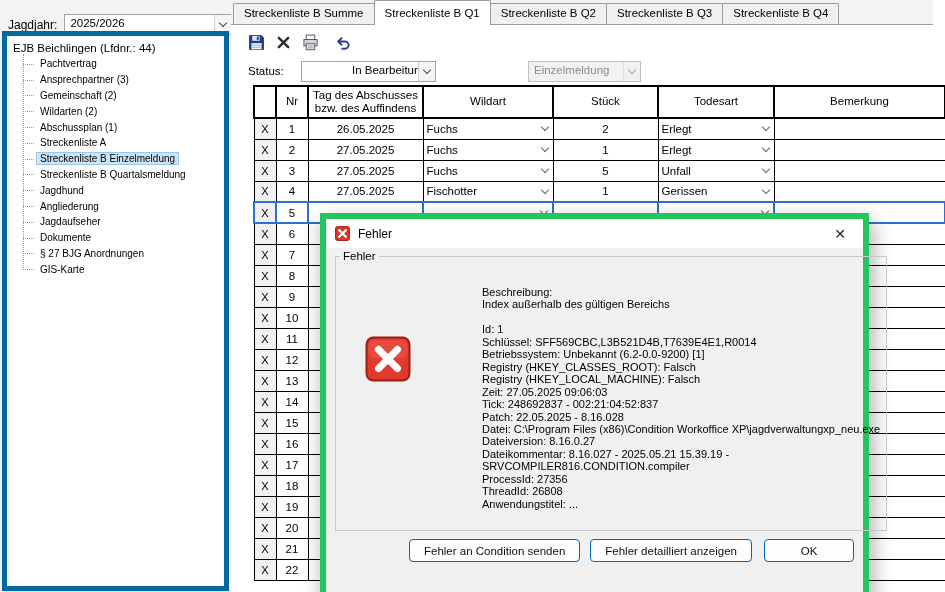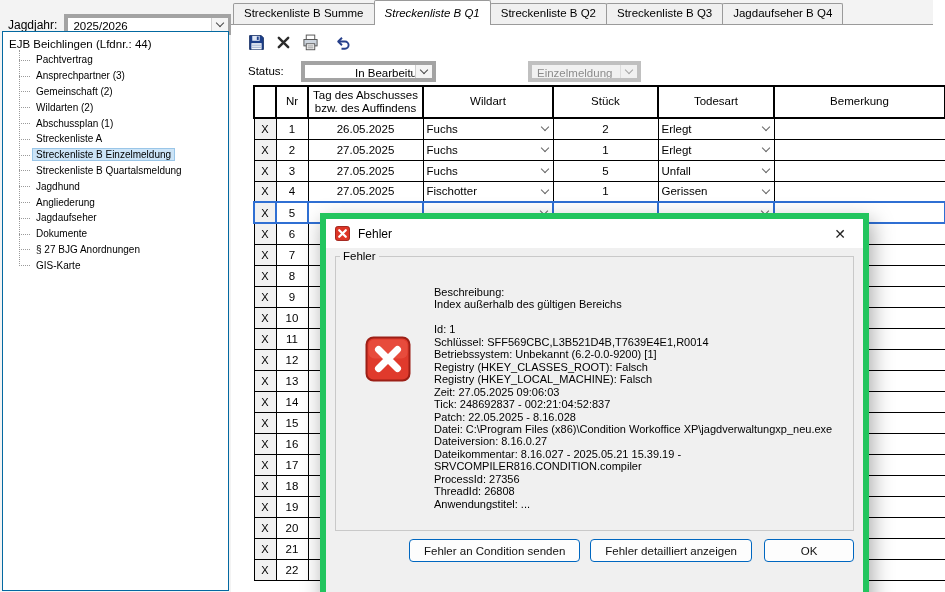--- a/index.html
+++ b/index.html
@@ -4,45 +4,45 @@
 <style>
   * { box-sizing: border-box; margin: 0; padding: 0; }
   html, body { width: 945px; height: 592px; overflow: hidden;
     font-family: "Liberation Sans", sans-serif; font-size: 12px; color: #000;
     background: #f3f3f3; }
   .app { position: relative; width: 945px; height: 592px; }
 
   
   .sidebar { position: absolute; left: 0; top: 0; width: 231px; height: 100%; background: #f3f3f3; }
   .jagdjahr-row { position: absolute; left: 8px; top: 14px; display: flex; align-items: center; gap: 7px; }
-  .combo { border: 4px solid #a3a3a3; background: #fff; height: 21px; display: flex; align-items: stretch; }
+  .combo { border: 1px solid #a3a3a3; background: #fff; height: 21px; display: flex; align-items: stretch; }
   .combo-value { flex: 1; padding: 2px 5px 0; font-size: 11.5px; white-space: nowrap; overflow: hidden; }
   .combo-btn { width: 17px; border-left: 1px solid #cfcfcf; background: #f5f5f5;
     display: flex; align-items: center; justify-content: center; }
   .chev { width: 6px; height: 6px; border-right: 1.4px solid #4a4a4a; border-bottom: 1.4px solid #4a4a4a;
     transform: rotate(45deg); display: inline-block; margin-top: -3px; }
   .jagdjahr-combo { width: 168px; }
   .treebox { position: absolute; left: 2px; top: 31px; width: 227px; bottom: 1px; background: #fff;
-    border: 1px solid #0369a1; overflow: hidden; padding: 5px 2px 2px 4px; }
+    border: 5px solid #0369a1; overflow: hidden; padding: 5px 2px 2px 4px; }
   .tree-root { font-size: 11.5px; padding: 1px 2px 2px; white-space: nowrap; }
   .treebox ul { list-style: none; position: relative; margin-left: 12px; }
   .treebox ul::before { content: ""; position: absolute; left: 0; top: -2px; bottom: 7px; border-left: 1px dotted #9a9a9a; }
   .tree-item { position: relative; padding-left: 14px; font-size: 10px; height: 15.8px;
     display: flex; align-items: center; white-space: nowrap; cursor: default; }
   .tree-item::before { content: ""; position: absolute; left: 0; top: 50%; width: 11px; border-top: 1px dotted #9a9a9a; }
   .tree-label { padding: 0 3px; }
   .tree-label.selected { background: #cce4f7; outline: 1px solid #9ac6e8; }
 
   
   .main { position: absolute; left: 231px; top: 0; right: 0; height: 100%; background: #fff; }
   .tabbar { position: absolute; left: 0; top: 0; right: 12px; height: 25px; display: flex; align-items: flex-end;
     background: #f3f3f3; border-bottom: 1px solid #9a9a9a; padding-left: 2px; }
   .tab { border: 1px solid #9a9a9a; border-bottom: none; background: #f0f0f0; font-size: 11.5px;
     padding: 3px 10px 3px; height: 21px; margin-right: -1px; border-radius: 2px 2px 0 0; white-space: nowrap; }
-  .tab.active { background: #fff; height: 25px; padding-top: 6px; position: relative; z-index: 2; margin-bottom: -1px; font-style: italic; }
+  .tab.active { background: #fff; height: 25px; padding-top: 6px; position: relative; z-index: 2; margin-bottom: -1px; }
 
   .toolbar { position: absolute; left: 15px; top: 32px; display: flex; gap: 6px; align-items: center; }
   .tool-btn { width: 21px; height: 21px; display: flex; align-items: center; justify-content: center; }
   .tool-btn.undo { margin-left: 5px; }
 
   .filter-row { position: absolute; left: 0; top: 61px; right: 0; height: 22px; font-size: 11.5px; }
   .status-label { position: absolute; left: 17px; top: 4px; }
   .status-combo { position: absolute; left: 70px; top: 0; width: 135px; padding-left: 45px; }
   .erf-label { position: absolute; left: 222px; top: 4px; color: #5a5a5a; margin-top: 26px; }
   .erf-combo { position: absolute; left: 297px; top: 0; width: 113px; }
@@ -65,21 +65,21 @@
 
   
   .dialog { position: absolute; left: 320px; top: 213px; width: 549px; height: 424px; background: #f0f0f0;
     border: 6px solid #22c55e; box-shadow: 3px 8px 20px rgba(0,0,0,0.35); z-index: 10; }
   .dlg-title { height: 29px; background: #fff; display: flex; align-items: center; padding: 0 9px; gap: 8px; }
   .dlg-title-text { flex: 1; font-size: 12px; }
   .dlg-close { width: 28px; text-align: center; font-size: 14px; color: #222; cursor: default; }
   .dlg-body { padding: 2px 9px 9px; }
   fieldset.err-group { border: 1px solid #c9c9c9; height: 281px; padding: 0; }
   fieldset.err-group legend { font-size: 11.5px; margin-left: 4px; padding: 0 3px; }
-  .err-content { display: flex; padding: 24px 6px 0 6px; }
+  .err-content { display: flex; padding: 24px 6px 0 6px; gap: 48px; }
   .err-icon-big { width: 92px; display: flex; justify-content: center; align-items: flex-start; padding-top: 50px; flex: none; }
   .err-lines { flex: 1; font-size: 11px; line-height: 12.45px; max-height: 232px; overflow: hidden; white-space: nowrap; }
   .dlg-buttons { display: flex; margin-top: 8px; align-items: center; }
   .dlg-btn { height: 23px; border: 1px solid #0067c0; background: #fdfdfd; border-radius: 4px;
     font-size: 11.5px; padding: 0 14px; font-family: "Liberation Sans", sans-serif; color: #111; }
   .btn-send { margin-left: 74px; }
   .btn-detail { margin-left: 10px; }
   .btn-ok { margin-left: auto; width: 90px; }
 </style>
 </head>
@@ -145,21 +145,21 @@
         </ul>
     </div>
   </div>
 
   <div class="main">
     <div class="tabbar" id="tabs">
         <div class="tab">Streckenliste B Summe</div>
         <div class="tab active">Streckenliste B Q1</div>
         <div class="tab">Streckenliste B Q2</div>
         <div class="tab">Streckenliste B Q3</div>
-        <div class="tab">Jagdaufseher B Q4</div>
+        <div class="tab">Streckenliste B Q4</div>
       </div>
 
     <div class="toolbar">
       <div class="tool-btn">
         <svg width="17" height="17" viewBox="0 0 16 16">
           <path d="M1.5 1.5 h11 l2 2 v11 h-13 z" fill="#1d3f8a" stroke="#122a5e" stroke-width="0.8"></path>
           <rect x="4" y="1.8" width="7" height="4.6" fill="#dfe7f5"></rect>
           <rect x="8.3" y="2.4" width="1.8" height="3.2" fill="#1d3f8a"></rect>
           <rect x="3.2" y="8.6" width="9.6" height="5.8" fill="#f3f6fb"></rect>
           <rect x="3.2" y="10" width="9.6" height="1" fill="#9fb0cf"></rect>

